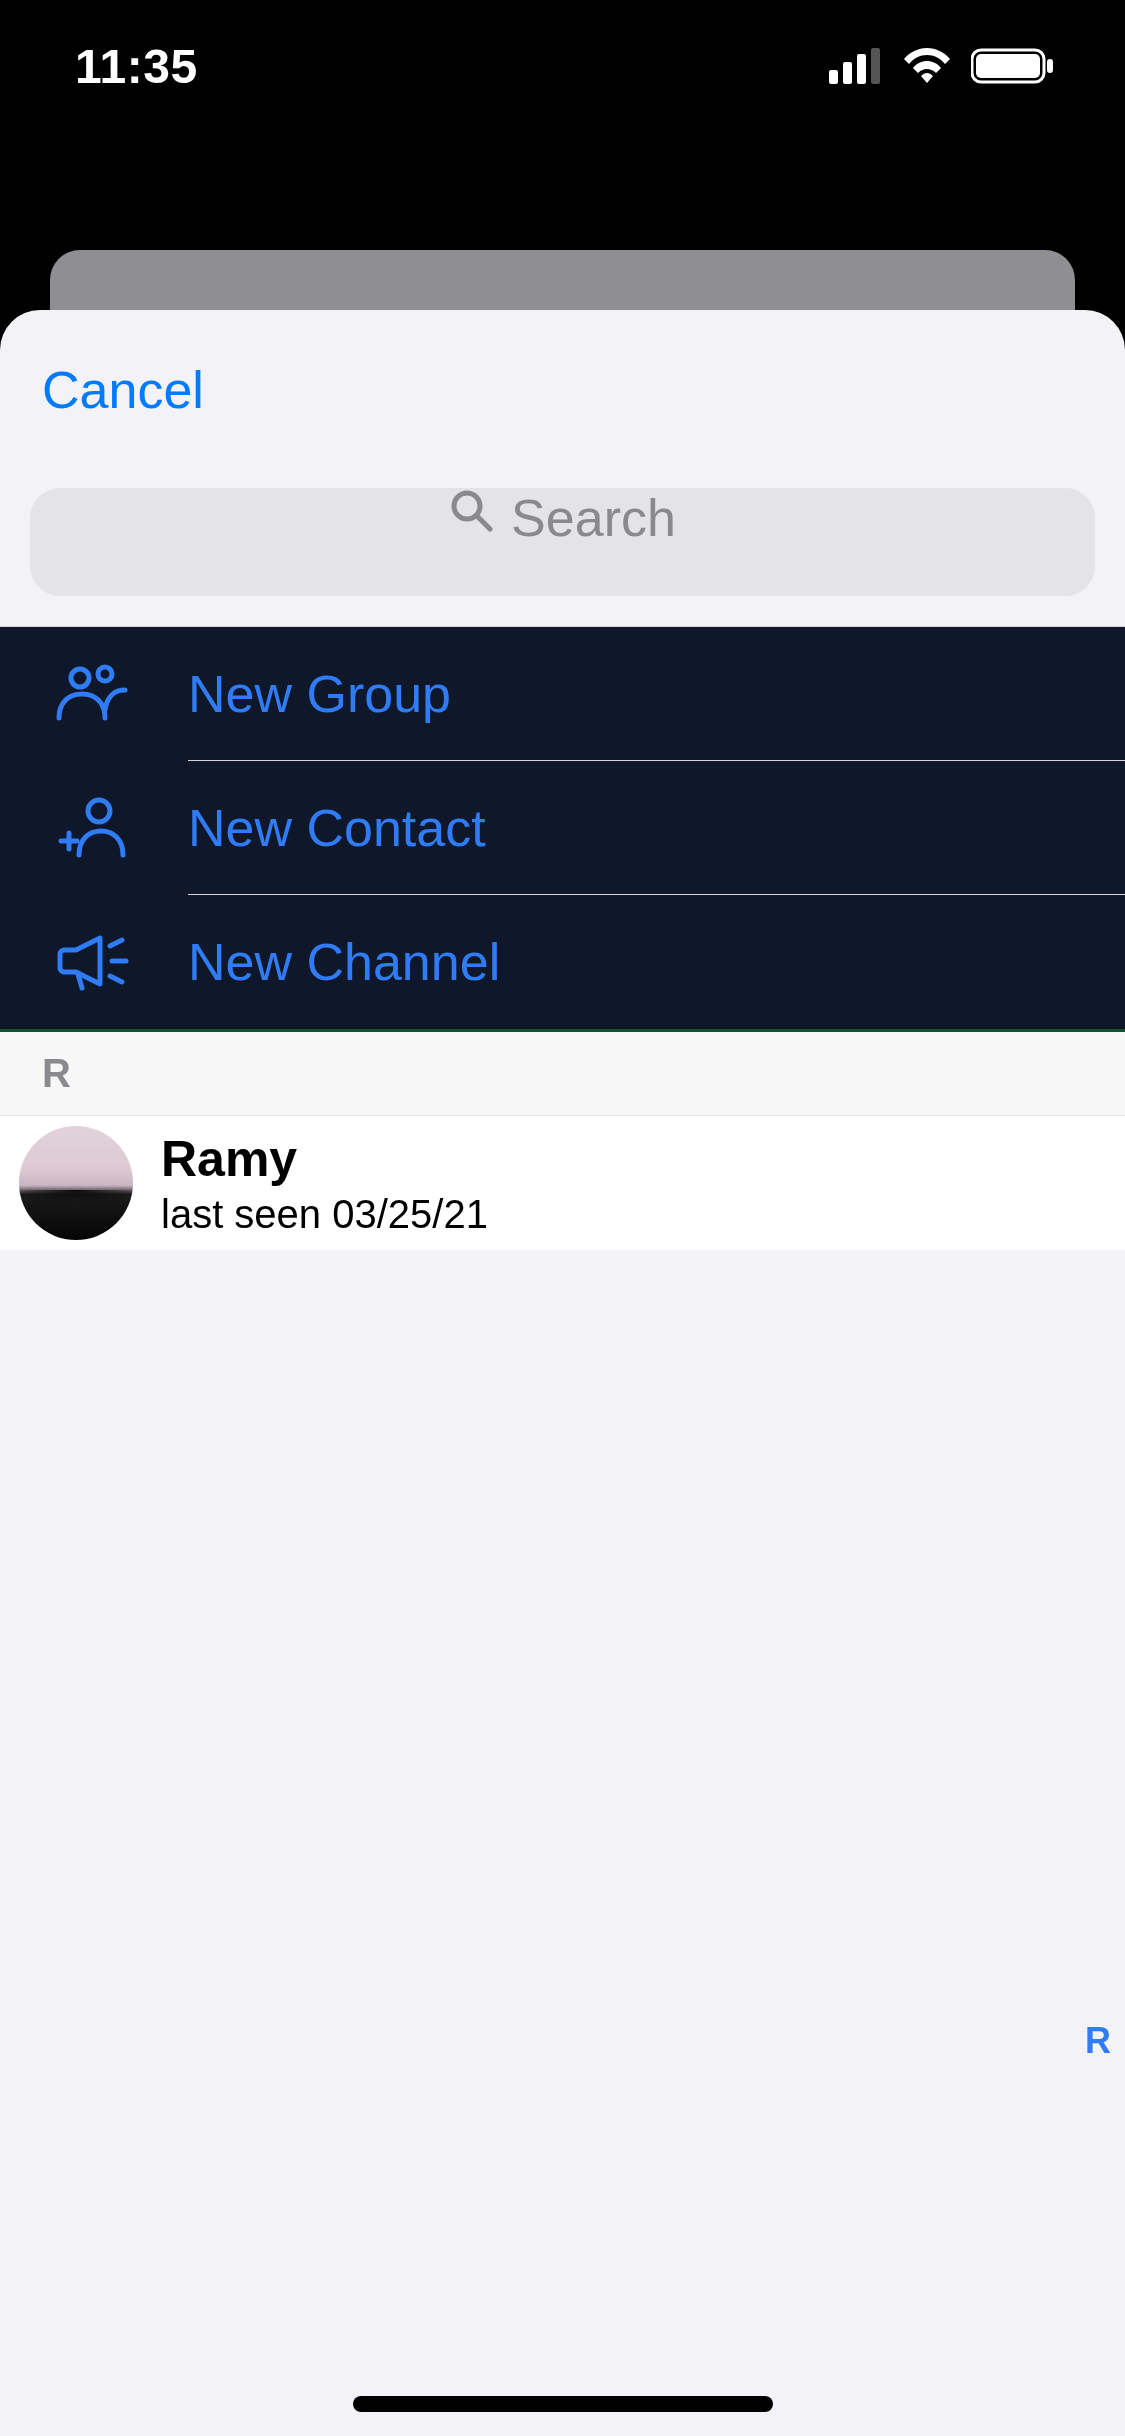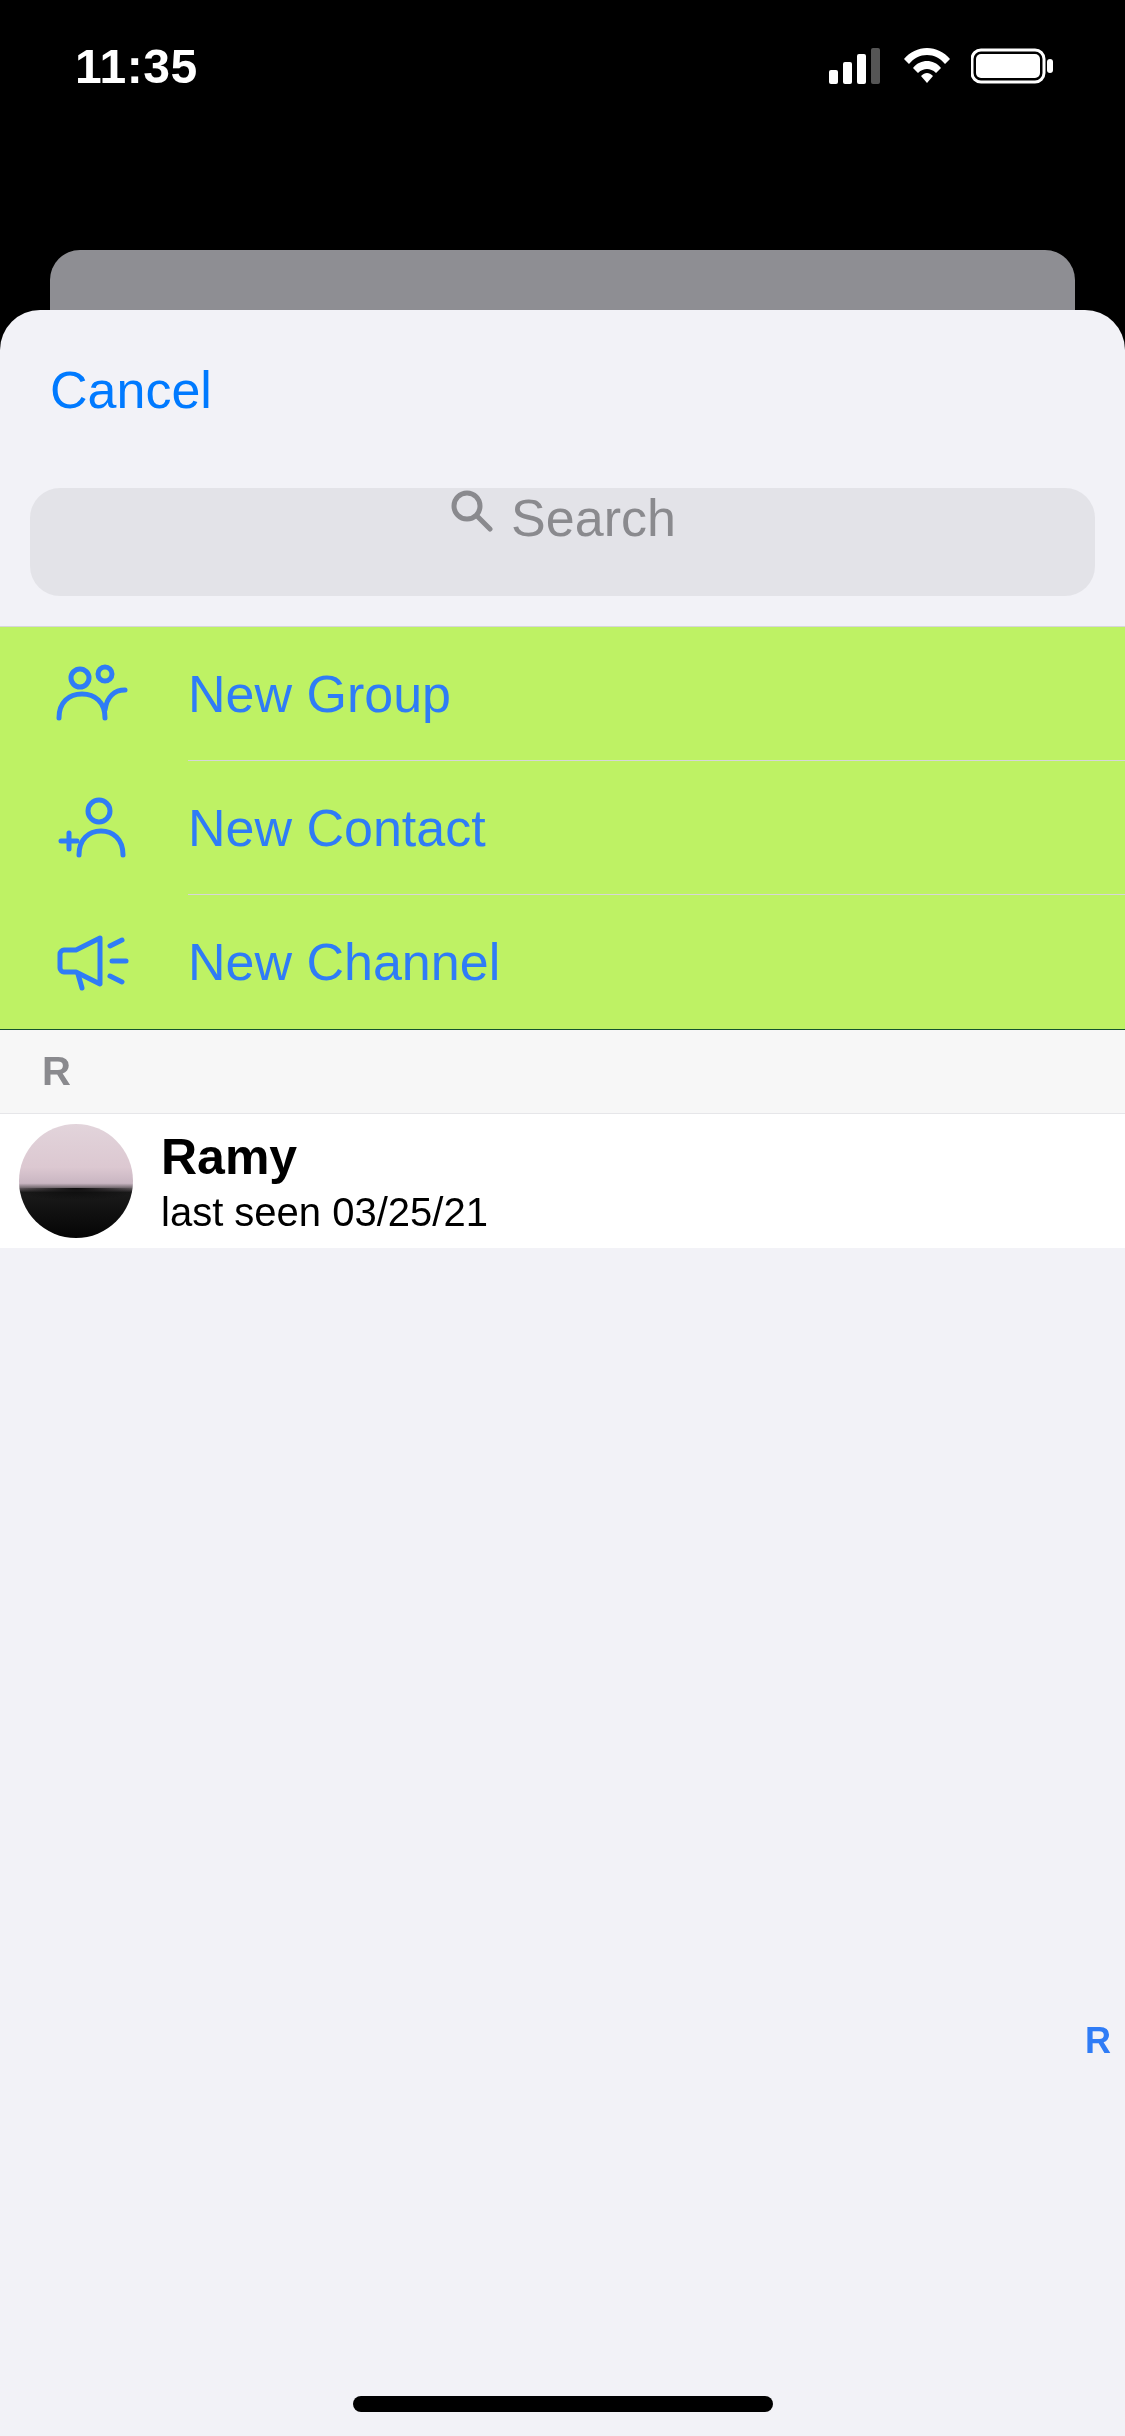--- a/index.html
+++ b/index.html
@@ -70,21 +70,20 @@
       overflow: hidden;
     }
 
     
     .nav-header {
       position: relative;
       height: 160px;
       display: flex;
       align-items: center;
       justify-content: center;
-      margin-left: 8px;
     }
     .nav-cancel {
       position: absolute;
       left: 42px;
       top: 50%;
       transform: translateY(-50%);
       color: #007aff;
       font-size: 52px;
       font-weight: 400;
     }
@@ -108,23 +107,23 @@
       gap: 18px;
       color: #868686;
     }
     .search-placeholder {
       font-size: 52px;
       color: #8a8a8e;
     }
 
     
     .actions {
-      background: #bef264;
+      background: #0f172a;
       border-top: 1px solid #d6d6d9;
-      border-bottom: 1px solid #14532d;
+      border-bottom: 3px solid #14532d;
     }
     .action-row {
       display: flex;
       align-items: center;
       height: 134px;
       padding-left: 52px;
       position: relative;
     }
     .action-icon {
       width: 84px;

